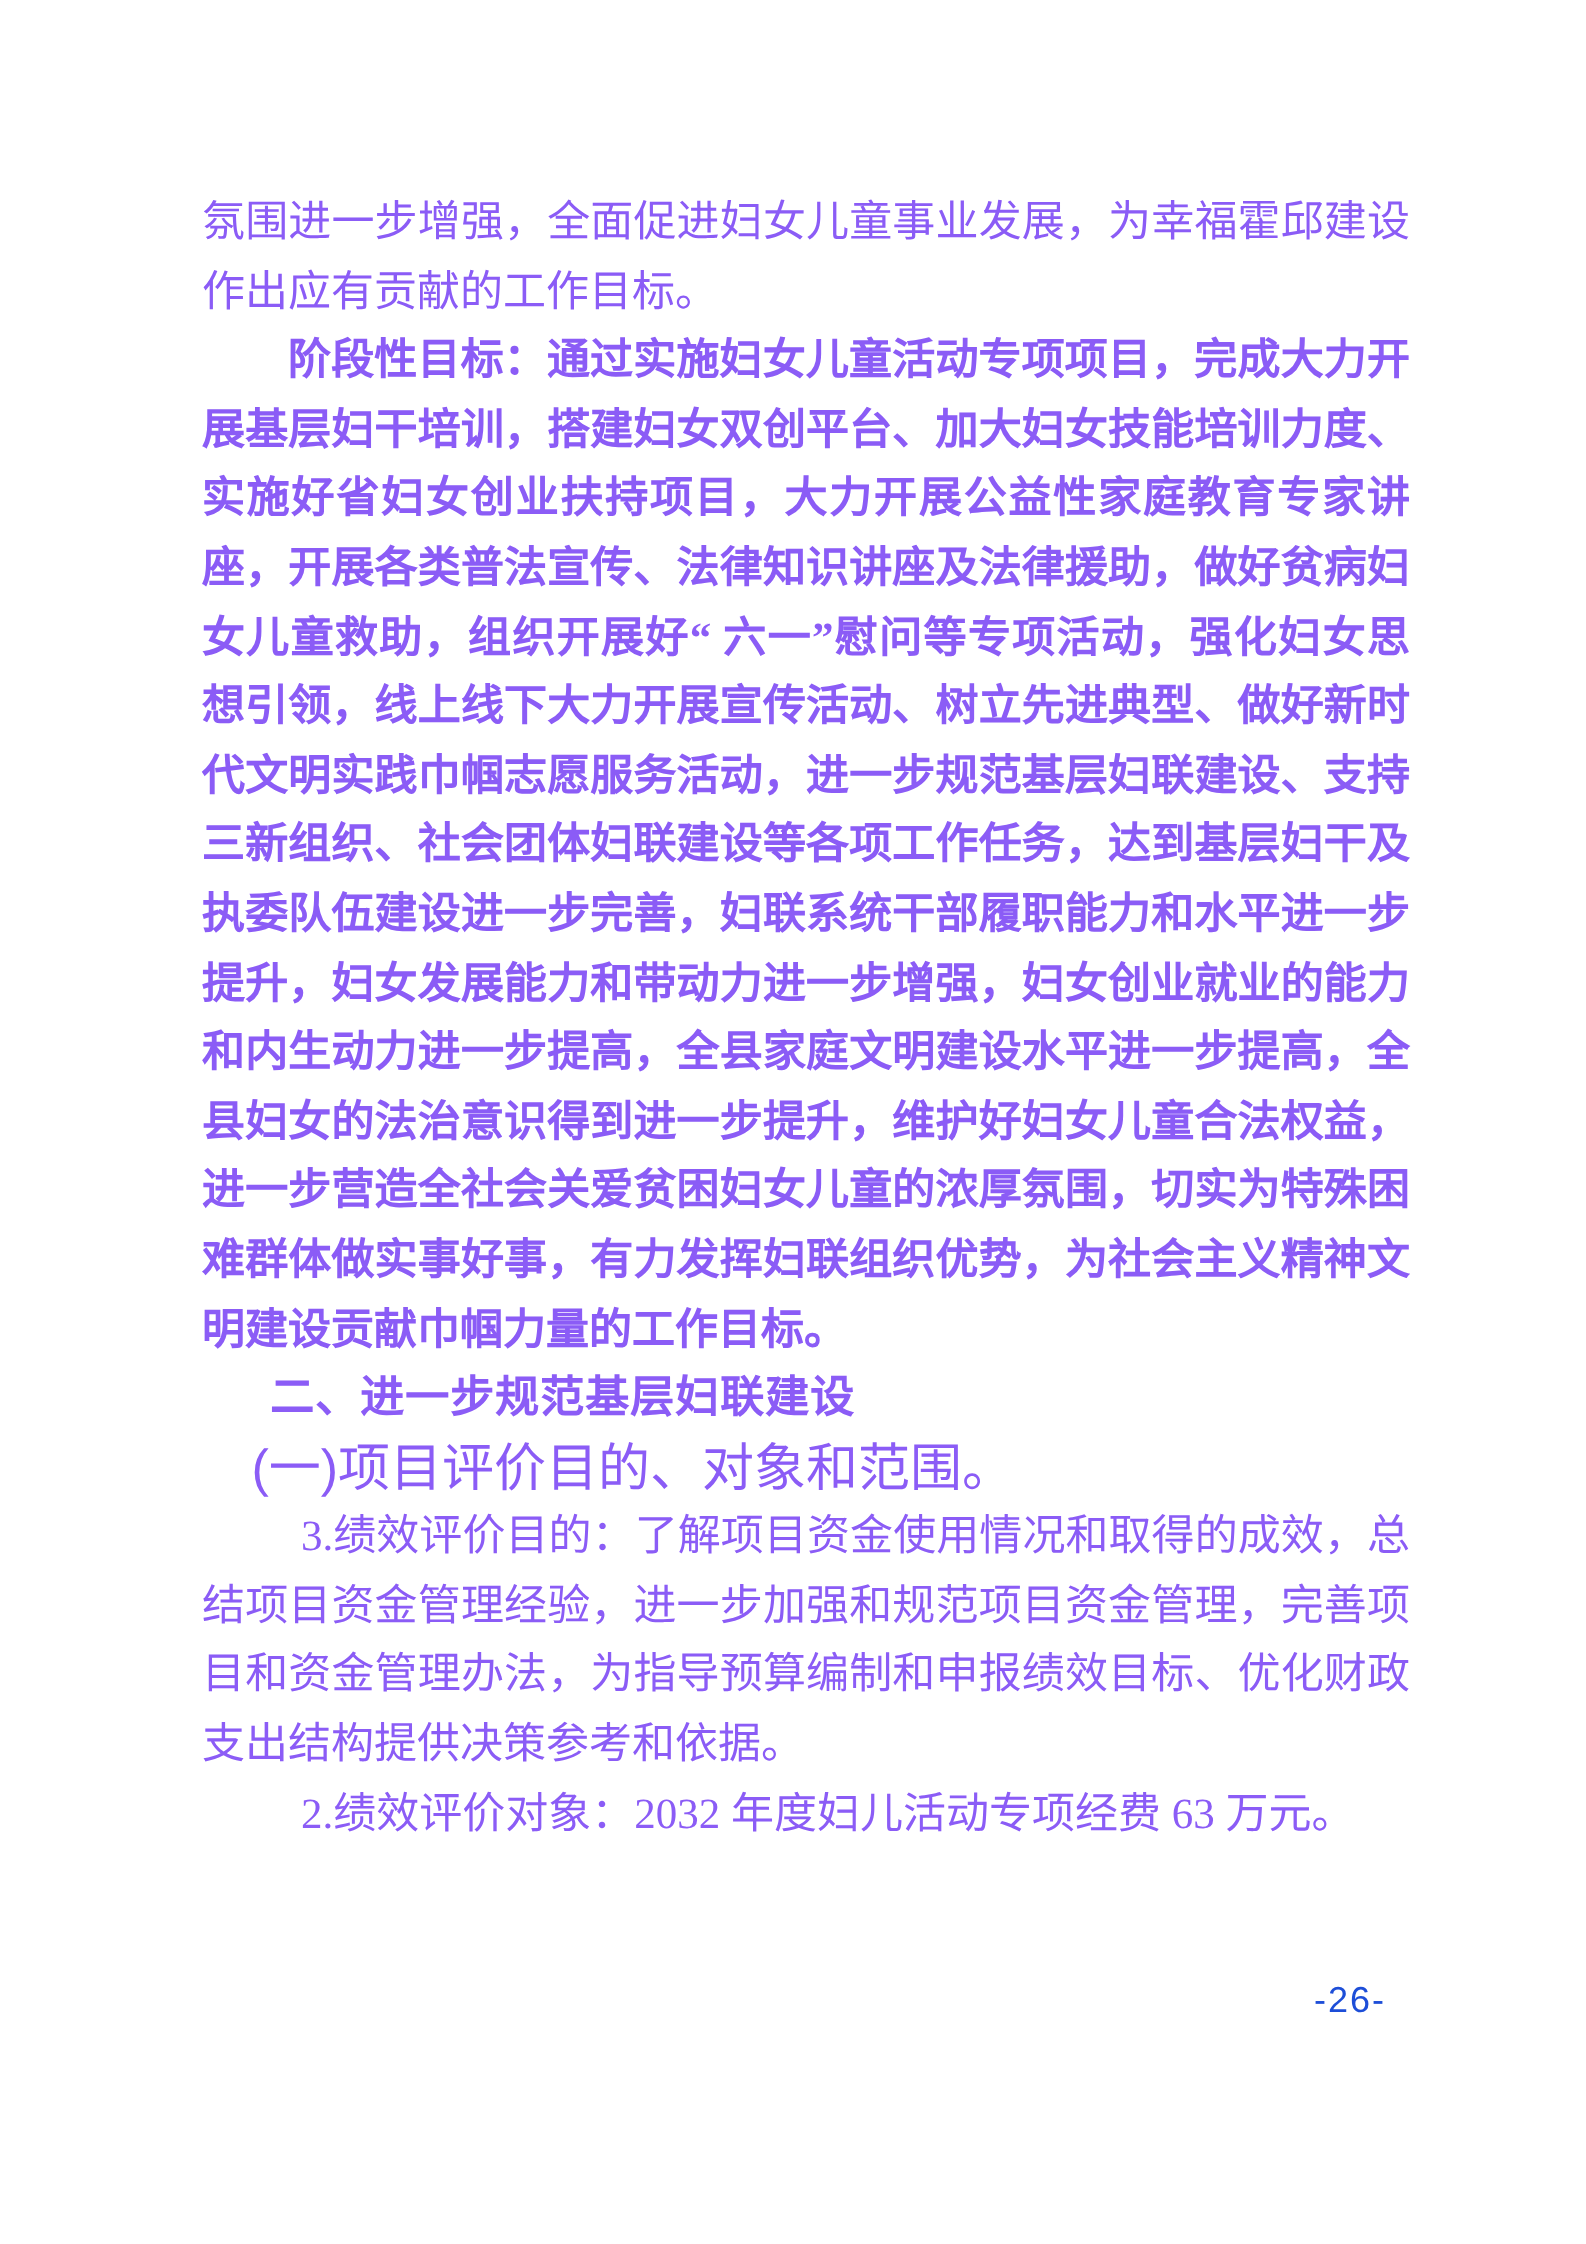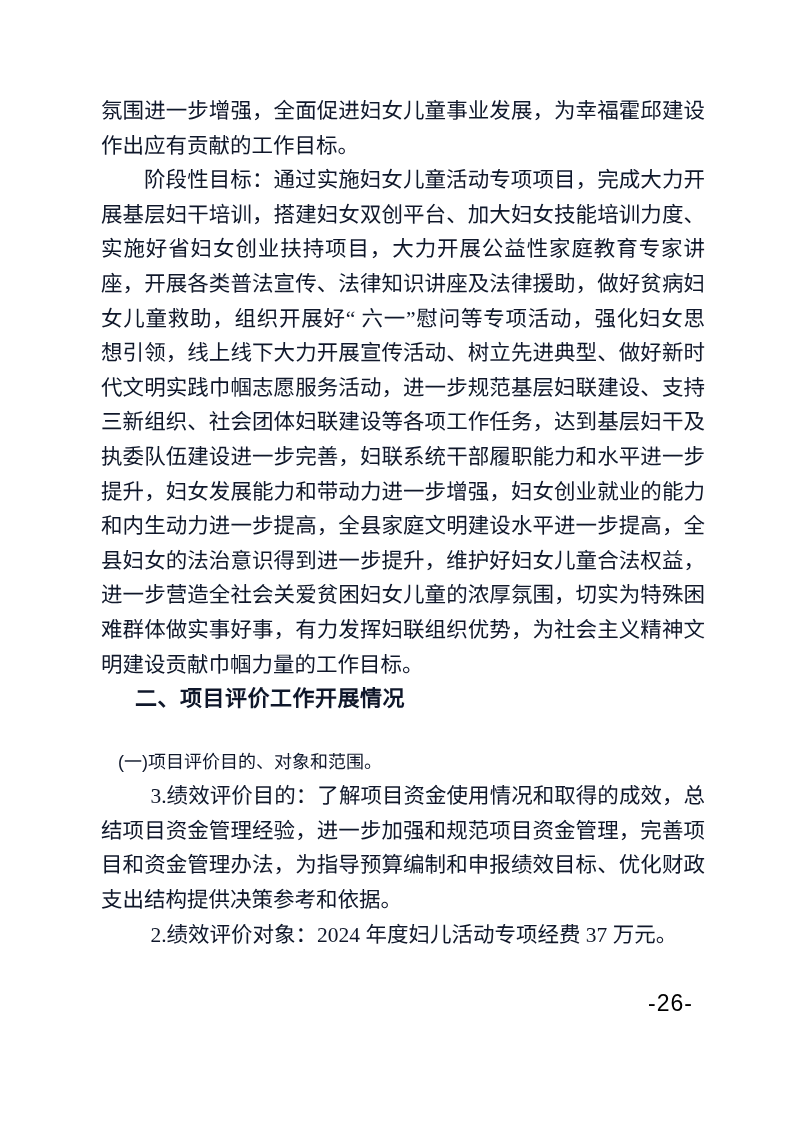--- a/index.html
+++ b/index.html
@@ -12,65 +12,64 @@
     width: 793px;
     height: 1122px;
     background: #ffffff;
     overflow: hidden;
   }
   .content {
     position: absolute;
     left: 101px;
     top: 94px;
     width: 604px;
-    color: #0f172a;
+    color: #8b5cf6;
     font-size: 21.5px;
     line-height: 34.6px;
     text-align: justify;
     text-justify: inter-character;
     font-family: "Liberation Serif", serif;
   }
   .para { text-indent: 0; }
-  .p-indent { text-indent: 2em; }
+  .p-indent { text-indent: 2em; font-weight: bold; }
   .p-indent-num { text-indent: 2.3em; }
   .h1 {
     font-family: "Liberation Sans", sans-serif;
     font-weight: 700;
     font-size: 22px;
     line-height: 34.6px;
     text-indent: 1.55em;
     text-align: left;
     letter-spacing: 0.5px;
   }
   .h2 {
     font-family: "Liberation Sans", sans-serif;
     font-weight: 500;
-    font-size: 18px;
+    font-size: 26px;
     line-height: 34.6px;
     text-indent: 0.95em;
     text-align: left;
-    margin-top: 28px;
   }
   .page-number {
     position: absolute;
     top: 990px;
     right: 100px;
     font-family: "Liberation Sans", sans-serif;
-    font-size: 23px;
-    color: #000000;
+    font-size: 18px;
+    color: #1d4ed8;
     letter-spacing: 1px;
   }
 </style>
 </head>
 <body>
 
 <div class="page">
   <div class="content">
     <p class="para">氛围进一步增强，全面促进妇女儿童事业发展，为幸福霍邱建设作出应有贡献的工作目标。</p>
     <p class="para p-indent">阶段性目标：通过实施妇女儿童活动专项项目，完成大力开展基层妇干培训，搭建妇女双创平台、加大妇女技能培训力度、实施好省妇女创业扶持项目，大力开展公益性家庭教育专家讲座，开展各类普法宣传、法律知识讲座及法律援助，做好贫病妇女儿童救助，组织开展好“ 六一”慰问等专项活动，强化妇女思想引领，线上线下大力开展宣传活动、树立先进典型、做好新时代文明实践巾帼志愿服务活动，进一步规范基层妇联建设、支持三新组织、社会团体妇联建设等各项工作任务，达到基层妇干及执委队伍建设进一步完善，妇联系统干部履职能力和水平进一步提升，妇女发展能力和带动力进一步增强，妇女创业就业的能力和内生动力进一步提高，全县家庭文明建设水平进一步提高，全县妇女的法治意识得到进一步提升，维护好妇女儿童合法权益，进一步营造全社会关爱贫困妇女儿童的浓厚氛围，切实为特殊困难群体做实事好事，有力发挥妇联组织优势，为社会主义精神文明建设贡献巾帼力量的工作目标。</p>
-    <p class="h1">二、项目评价工作开展情况</p>
+    <p class="h1">二、进一步规范基层妇联建设</p>
     <p class="h2">(一)项目评价目的、对象和范围。</p>
     <p class="para p-indent-num">3.绩效评价目的：了解项目资金使用情况和取得的成效，总结项目资金管理经验，进一步加强和规范项目资金管理，完善项目和资金管理办法，为指导预算编制和申报绩效目标、优化财政支出结构提供决策参考和依据。</p>
-    <p class="para p-indent-num">2.绩效评价对象：2024 年度妇儿活动专项经费 37 万元。</p>
+    <p class="para p-indent-num">2.绩效评价对象：2032 年度妇儿活动专项经费 63 万元。</p>
   </div>
 
   <div class="page-number">-26-</div>
 </div>
 
 </body></html>

